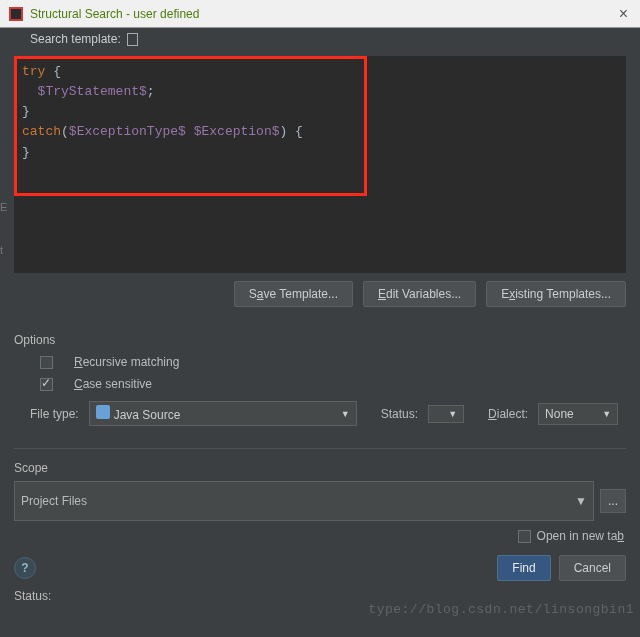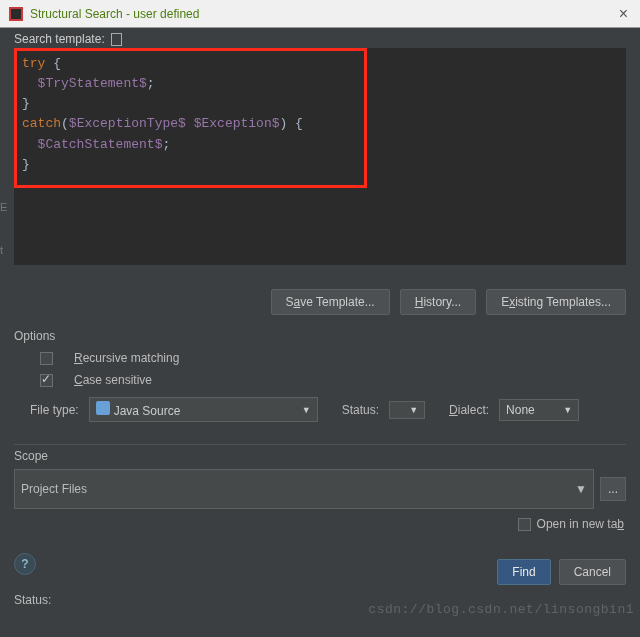--- a/index.html
+++ b/index.html
@@ -15,22 +15,23 @@
     display: flex; align-items: center; padding: 0 8px;
     border-bottom: 1px solid #999;
   }
   .titlebar .app-icon {
     width: 16px; height: 16px; margin-right: 6px;
     display:flex;align-items:center;justify-content:center;
   }
   .titlebar .title { color: #4d7c0f; flex:1; }
   .titlebar .close { color:#555; font-size:16px; padding:0 4px;cursor:default;}
   .label-row {
-    padding: 4px 14px 2px 14px; display:flex;align-items:center;gap:6px;
+    padding: 4px 14px 10px 14px; display:flex;align-items:center;gap:6px;
     color:#ccc;
+    margin-left:16px;
   }
   .label-row .doc-icon { width:11px;height:13px;border:1px solid #aaa;display:inline-block;}
   .code-area-wrap { padding: 0 14px; }
   .code-area {
     background:#2b2b2b; height:217px; position:relative;
     font-family:"Consolas","Courier New",monospace; font-size:13px;
     padding:6px 8px; line-height:1.55;
   }
   .highlight-box {
     position:absolute; left:0; top:0; width:353px; height:140px;
@@ -39,31 +40,31 @@
   .code-line { white-space:pre; color:#a9b7c6; }
   .kw { color:#cc7832; }
   .var { color:#9876aa; }
   .punct{ color:#a9b7c6; }
   .btn-row {
     display:flex; gap:10px; justify-content:flex-end;
     padding:8px 14px 10px 14px;
   }
   .btn {
     background:#4c5052; border:1px solid #5e6060; color:#ccc;
-    padding:5px 14px; font-size:12px; border-radius:2px;margin-top:16px;
+    padding:5px 14px; font-size:12px; border-radius:2px;
   }
   .primary { background:#365880; border-color:#4a708b; color:#e8e8e8;}
-  .section-label { padding:4px 14px; color:#bbb; }
+  .section-label { padding:4px 14px; color:#bbb;margin-top:12px; }
   .option-row { padding:4px 14px 4px 40px; display:flex; align-items:flex-end; gap:21px;}
   .chk { width:13px;height:13px;border:1px solid #6e6e6e;background:#43494a;display:inline-block;position:relative;}
   .chk.checked::after{content:"✓";position:absolute;top:-3px;left:0;color:#ccc;font-size:12px;}
   .field-row { display:flex; align-items:center; gap:10px; padding:6px 14px 6px 30px;}
   .dd { background:#45494a; border:1px solid #5e6060; color:#ccc; display:flex;align-items:center;justify-content:space-between;padding:3px 6px;}
   .dd .arrow{font-size:9px;color:#ccc;}
-  .filetype-dd{width:229px;} .ctx-dd{width:36px;} .dialect-dd{width:80px;}
+  .filetype-dd{width:268px;} .ctx-dd{width:36px;} .dialect-dd{width:80px;}
   .java-icon{width:14px;height:14px;background:#6aa0d8;border-radius:2px;display:inline-block;margin-right:4px;}
   .hr { border-top:1px solid #515151; margin:16px 14px 4px 14px;}
   .scope-row{padding:2px 14px;display:flex;align-items:center;gap:6px;}
   .scope-dd{flex:1; background:#45494a;border:1px solid #5e6060;padding:12px 6px;display:flex;justify-content:space-between;align-items:center;gap:48px;}
   .dots-btn{width:26px;height:24px;background:#4c5052;border:1px solid #5e6060;color:#ccc;display:flex;align-items:center;justify-content:center;}
   .newtab-row{display:flex;justify-content:flex-end;align-items:center;gap:6px;padding:6px 16px;}
   .bottom-row{display:flex;align-items:center;padding:6px 14px;gap:8px;}
   .help{width:22px;height:22px;background:#3a4b56;border:1px solid #4a6470;border-radius:50%;color:#8fb5c9;display:flex;align-items:center;justify-content:center;font-weight:bold;}
   .spacer{flex:1;}
   .status-row{padding:2px 14px 6px 14px;color:#bbb;}
@@ -90,30 +91,29 @@
   <span class="doc-icon"></span>
 </div>
 
 <div class="code-area-wrap">
   <div class="code-area" id="code-area">
     <div class="highlight-box"></div>
   <div class="code-line"><span class="kw">try</span><span class="punct"> {</span></div>
       <div class="code-line"><span class="punct">  </span><span class="var">$TryStatement$</span><span class="punct">;</span></div>
       <div class="code-line"><span class="punct">}</span></div>
       <div class="code-line"><span class="kw">catch</span><span class="punct">(</span><span class="var">$ExceptionType$</span><span class="punct"> </span><span class="var">$Exception$</span><span class="punct">) {</span></div>
-      <div class="code-line"><span class="punct">  </span><span class="var">$CatchStatement$</span><span class="punct">;</span></div>
       <div class="code-line"><span class="punct">}</span></div>
     </div>
 </div>
 
 <div class="left-edge-text">E<br><br><br>t</div>
 
 <div class="btn-row">
   <button class="btn"><span>S</span><span class="und">a</span><span>ve Template...</span></button>
-  <button class="btn"><span class="und">H</span><span>istory...</span></button>
+  <button class="btn"><span class="und">E</span><span>dit Variables...</span></button>
   <button class="btn"><span>E</span><span class="und">x</span><span>isting Templates...</span></button>
 </div>
 
 <div class="section-label">Options</div>
 <div class="option-row">
   <span class="chk" id="chk-rec"></span>
   <span><span class="und">R</span><span>ecursive matching</span></span>
 </div>
 <div class="option-row">
   <span class="chk checked" id="chk-case"></span>
@@ -154,13 +154,13 @@
 </div>
 
 <div class="bottom-row">
   <div class="help">?</div>
   <div class="spacer"></div>
   <button class="btn primary">Find</button>
   <button class="btn">Cancel</button>
 </div>
 <div class="status-row">Status:</div>
 
-<div class="watermark">csdn://blog.csdn.net/linsongbin1</div>
+<div class="watermark">type://blog.csdn.net/linsongbin1</div>
 
 </body></html>

